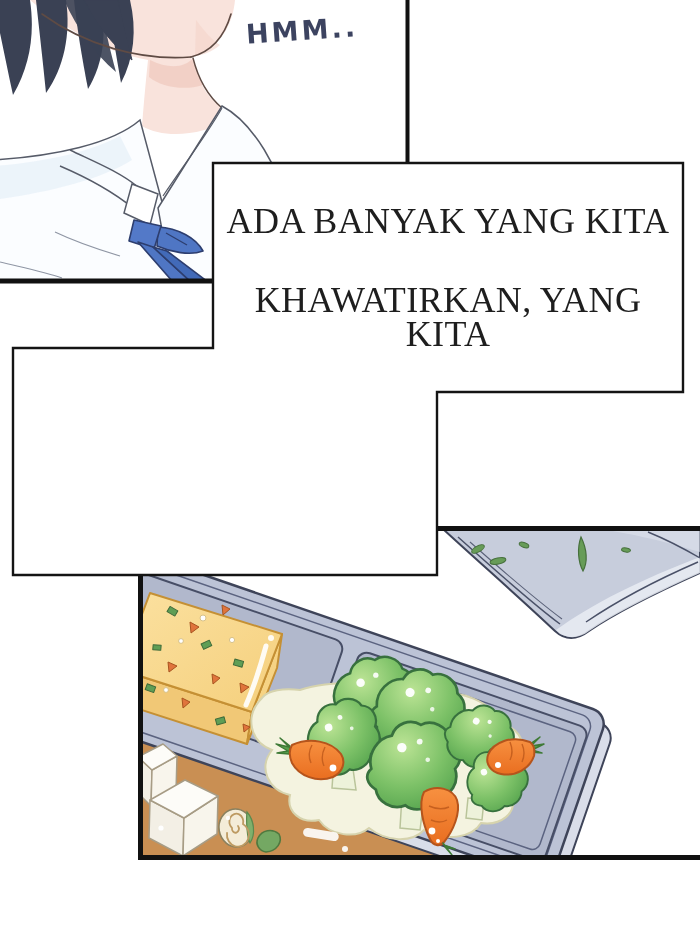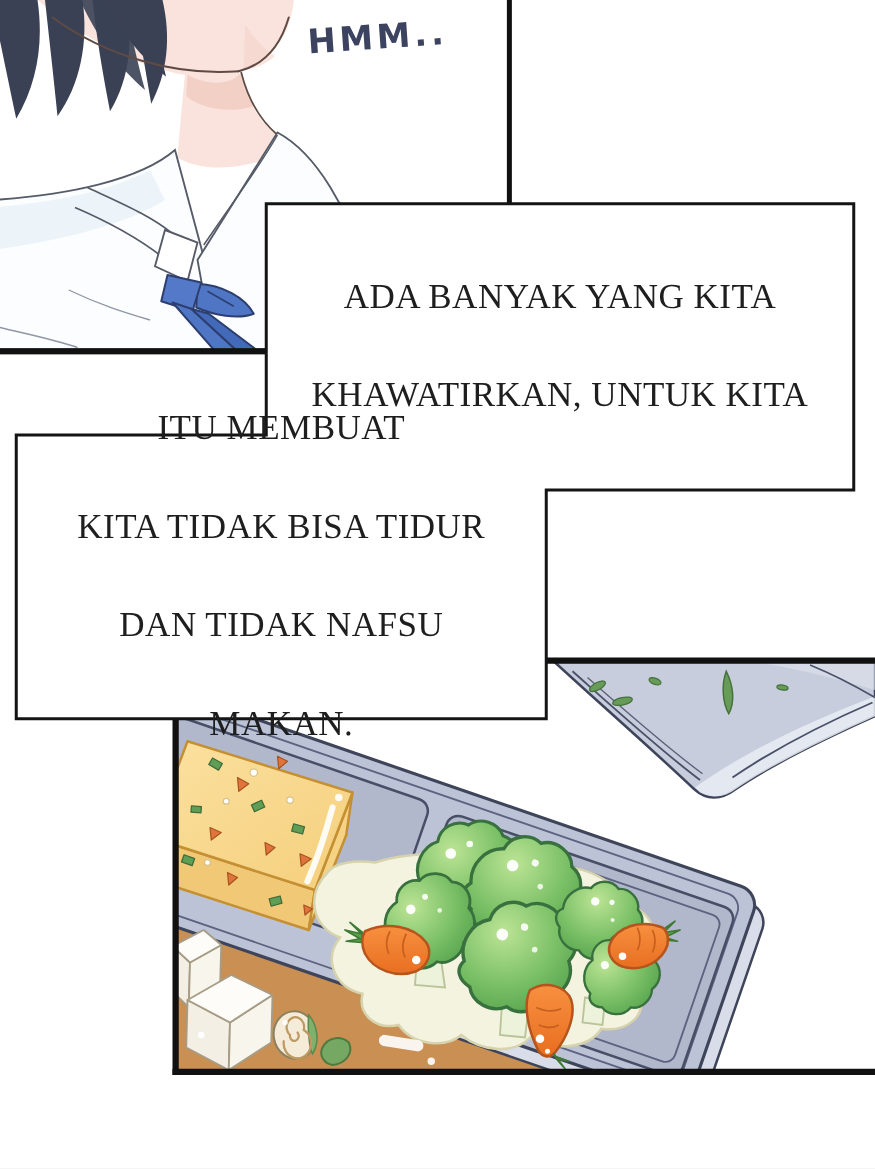--- a/index.html
+++ b/index.html
@@ -1,20 +1,20 @@
 <!DOCTYPE html>
 <html><head>
 <meta charset="utf-8">
 <style>
   html,body{margin:0;padding:0;background:#e8e8e8;}
   .page{position:relative;width:700px;height:935px;background:#ffffff;overflow:hidden;
         font-family:"Liberation Serif","DejaVu Serif",serif;}
   svg.scene{position:absolute;left:0;top:0;width:700px;height:935px;display:block;}
   .speech{position:absolute;display:flex;flex-direction:column;justify-content:center;
-          align-items:center;text-align:center;color:#1e1e1e;font-size:28px;line-height:34px;
+          align-items:center;text-align:center;color:#1e1e1e;font-size:36px;line-height:34px;
           letter-spacing:0.4px;gap:45px;}
   .speech1{left:215px;top:165px;width:466px;height:225px;}
   .speech2{left:15px;top:350px;width:420px;height:223px;}
   .sfx{position:absolute;left:246px;top:14px;width:140px;
        font-family:"DejaVu Sans",sans-serif;font-weight:bold;font-size:27px;
        letter-spacing:3px;color:#3c4360;transform:rotate(-4deg);}
 </style>
 </head>
 <body>
 
@@ -261,23 +261,17 @@
   <rect x="138" y="575" width="5" height="285" fill="#111111"></rect>
   <rect x="138" y="855" width="562" height="5" fill="#111111"></rect>
 
   <path d="M 213,163 L 683,163 L 683,392 L 437,392 L 437,575 L 13,575 L 13,348 L 213,348 Z" fill="#ffffff" stroke="#141414" stroke-width="2.4"></path>
 </svg>
 
 <div class="sfx">HMM..</div>
 
 <div class="speech speech1">
   <div>ADA BANYAK YANG KITA</div>
-  <div>KHAWATIRKAN, UNTUK KITA</div>
+  <div>KHAWATIRKAN, YANG KITA</div>
 </div>
 
-<div class="speech speech2">
-  <div>ITU MEMBUAT</div>
-  <div>KITA TIDAK BISA TIDUR</div>
-  <div>DAN TIDAK NAFSU</div>
-  <div>MAKAN.</div>
+
 </div>
 
-</div>
-
 </body></html>

